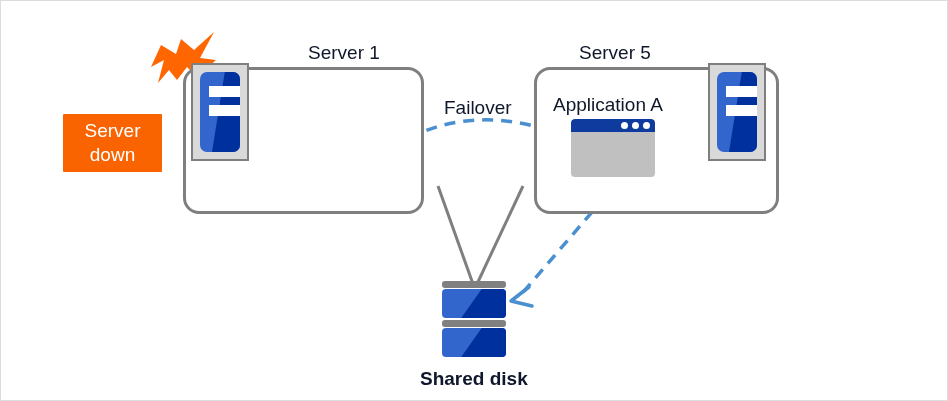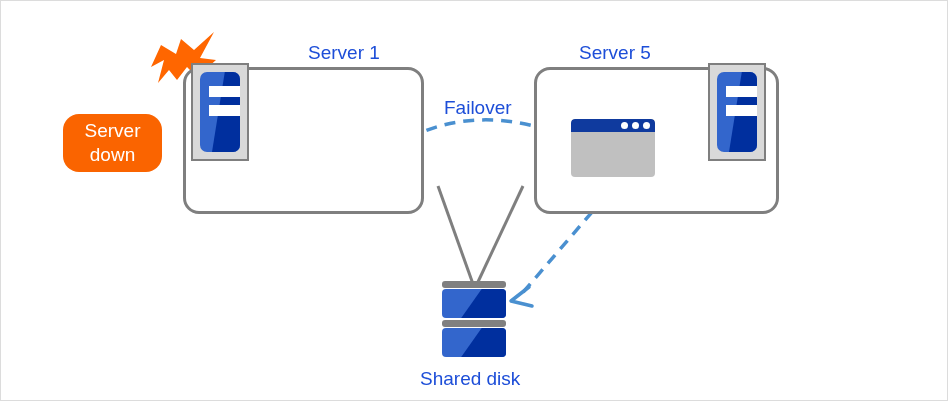--- a/index.html
+++ b/index.html
@@ -21,30 +21,30 @@
   }
   .svg-layer {
     position: absolute;
     left: 0;
     top: 0;
     width: 948px;
     height: 401px;
   }
   .label {
     position: absolute;
-    color: #1d4ed8;
+    color: #0f172a;
     font-size: 19px;
     line-height: 22px;
     white-space: nowrap;
   }
   #server1-title { left: 307px; top: 41px; }
   #server2-title { left: 578px; top: 41px; }
   #failover-label { left: 443px; top: 96px; }
   #appa-label { left: 552px; top: 93px; }
-  #disk-label { left: 419px; top: 367px; font-size: 19px; }
+  #disk-label { left: 419px; top: 367px; font-size: 19px; font-weight: bold; }
 
   .server-box {
     position: absolute;
     border: 3px solid #7f7f7f;
     border-radius: 16px;
     background: #ffffff;
     box-sizing: border-box;
   }
   #server1-box { left: 182px; top: 66px; width: 241px; height: 147px; }
   #server2-box { left: 533px; top: 66px; width: 245px; height: 147px; }
@@ -90,21 +90,21 @@
   #tower2 { left: 707px; top: 62px; }
 
   
   #server-down-badge {
     position: absolute;
     left: 62px;
     top: 113px;
     width: 99px;
     height: 58px;
     background: #fa6400;
-    border-radius: 16px;
+    border-radius: 1px;
     color: #ffffff;
     font-size: 19px;
     line-height: 24px;
     text-align: center;
     display: flex;
     flex-direction: column;
     justify-content: center;
     align-items: center;
   }
 
@@ -201,20 +201,21 @@
 
   <div id="server-down-badge">
     <span>Server</span>
     <span>down</span>
   </div>
 
   <div class="label" id="failover-label">Failover</div>
 
   <div class="server-box" id="server2-box"></div>
   <div class="label" id="server2-title">Server 5</div>
+  <div class="label" id="appa-label">Application A</div>
 
   <div id="app-window">
     <div id="app-titlebar">
       <span class="app-dot d1"></span>
       <span class="app-dot d2"></span>
       <span class="app-dot d3"></span>
     </div>
   </div>
 
   <div class="tower" id="tower2">

